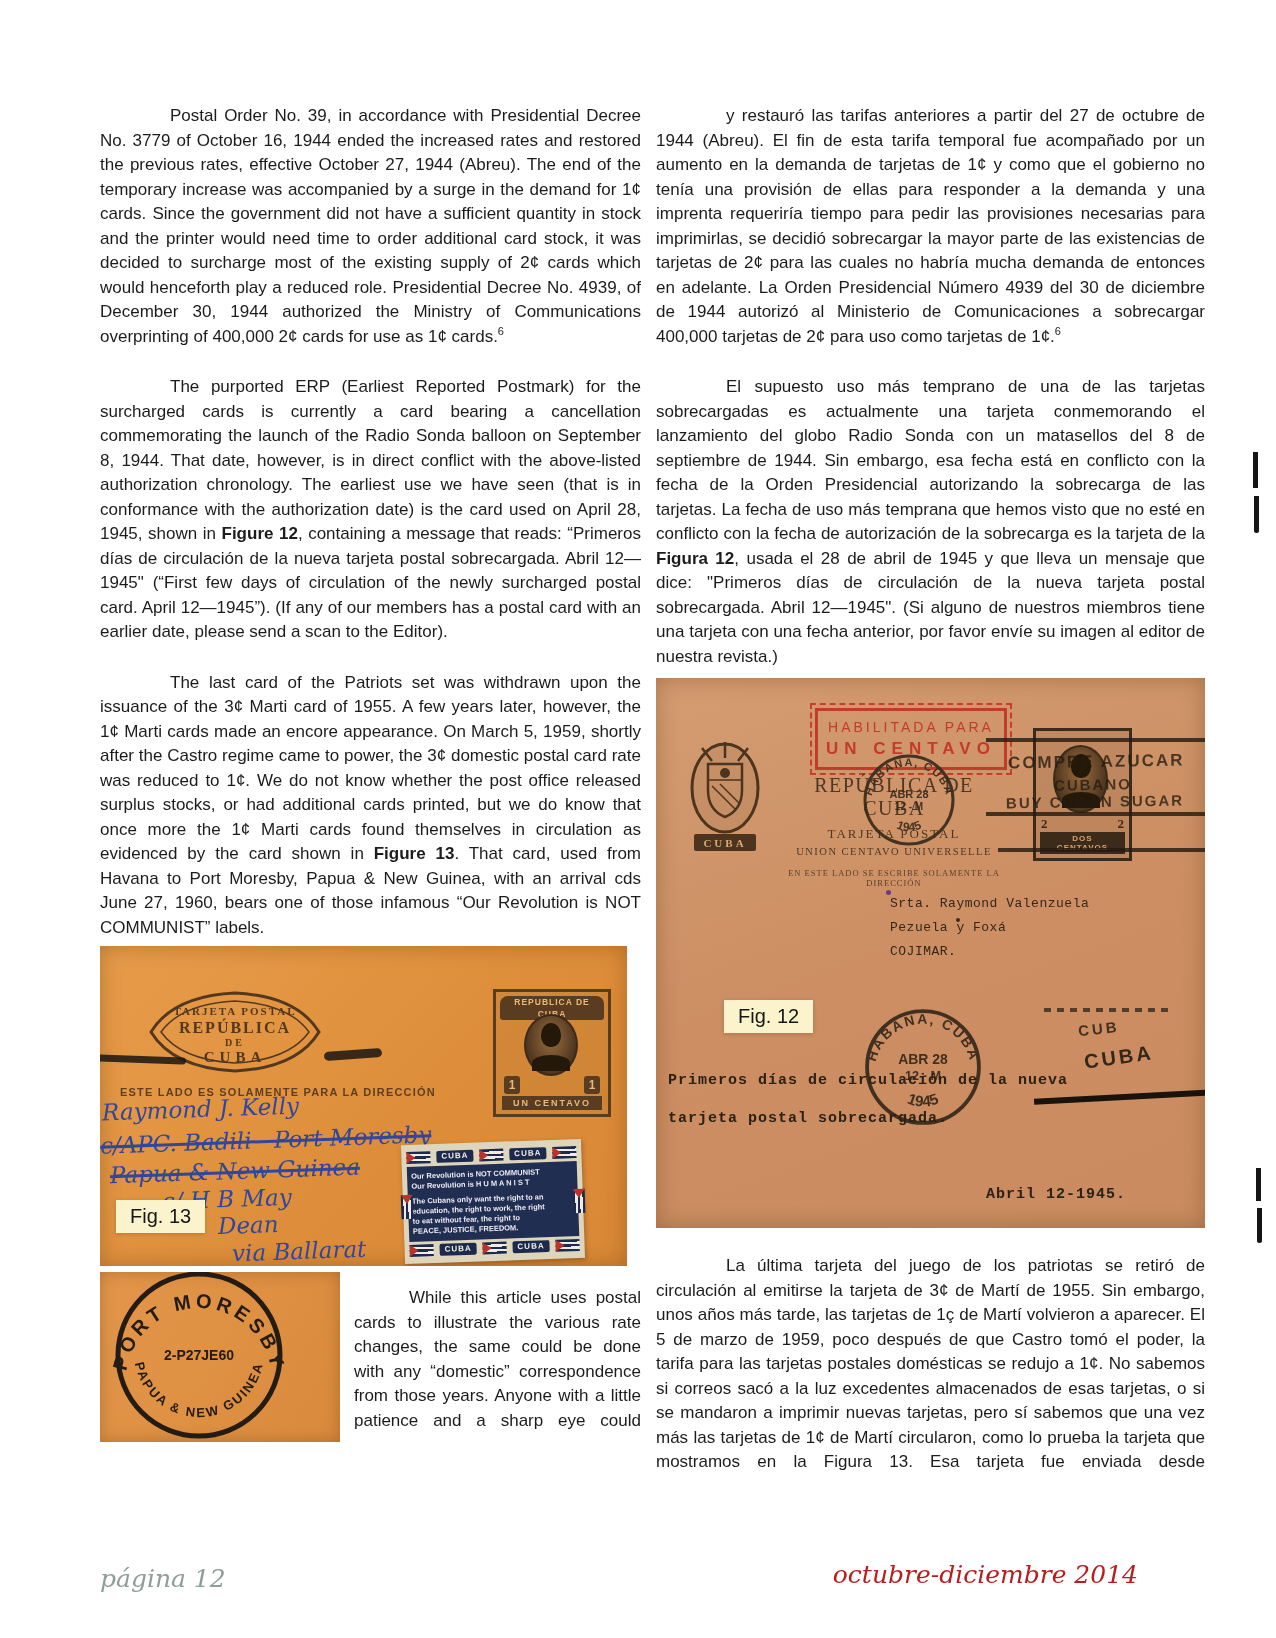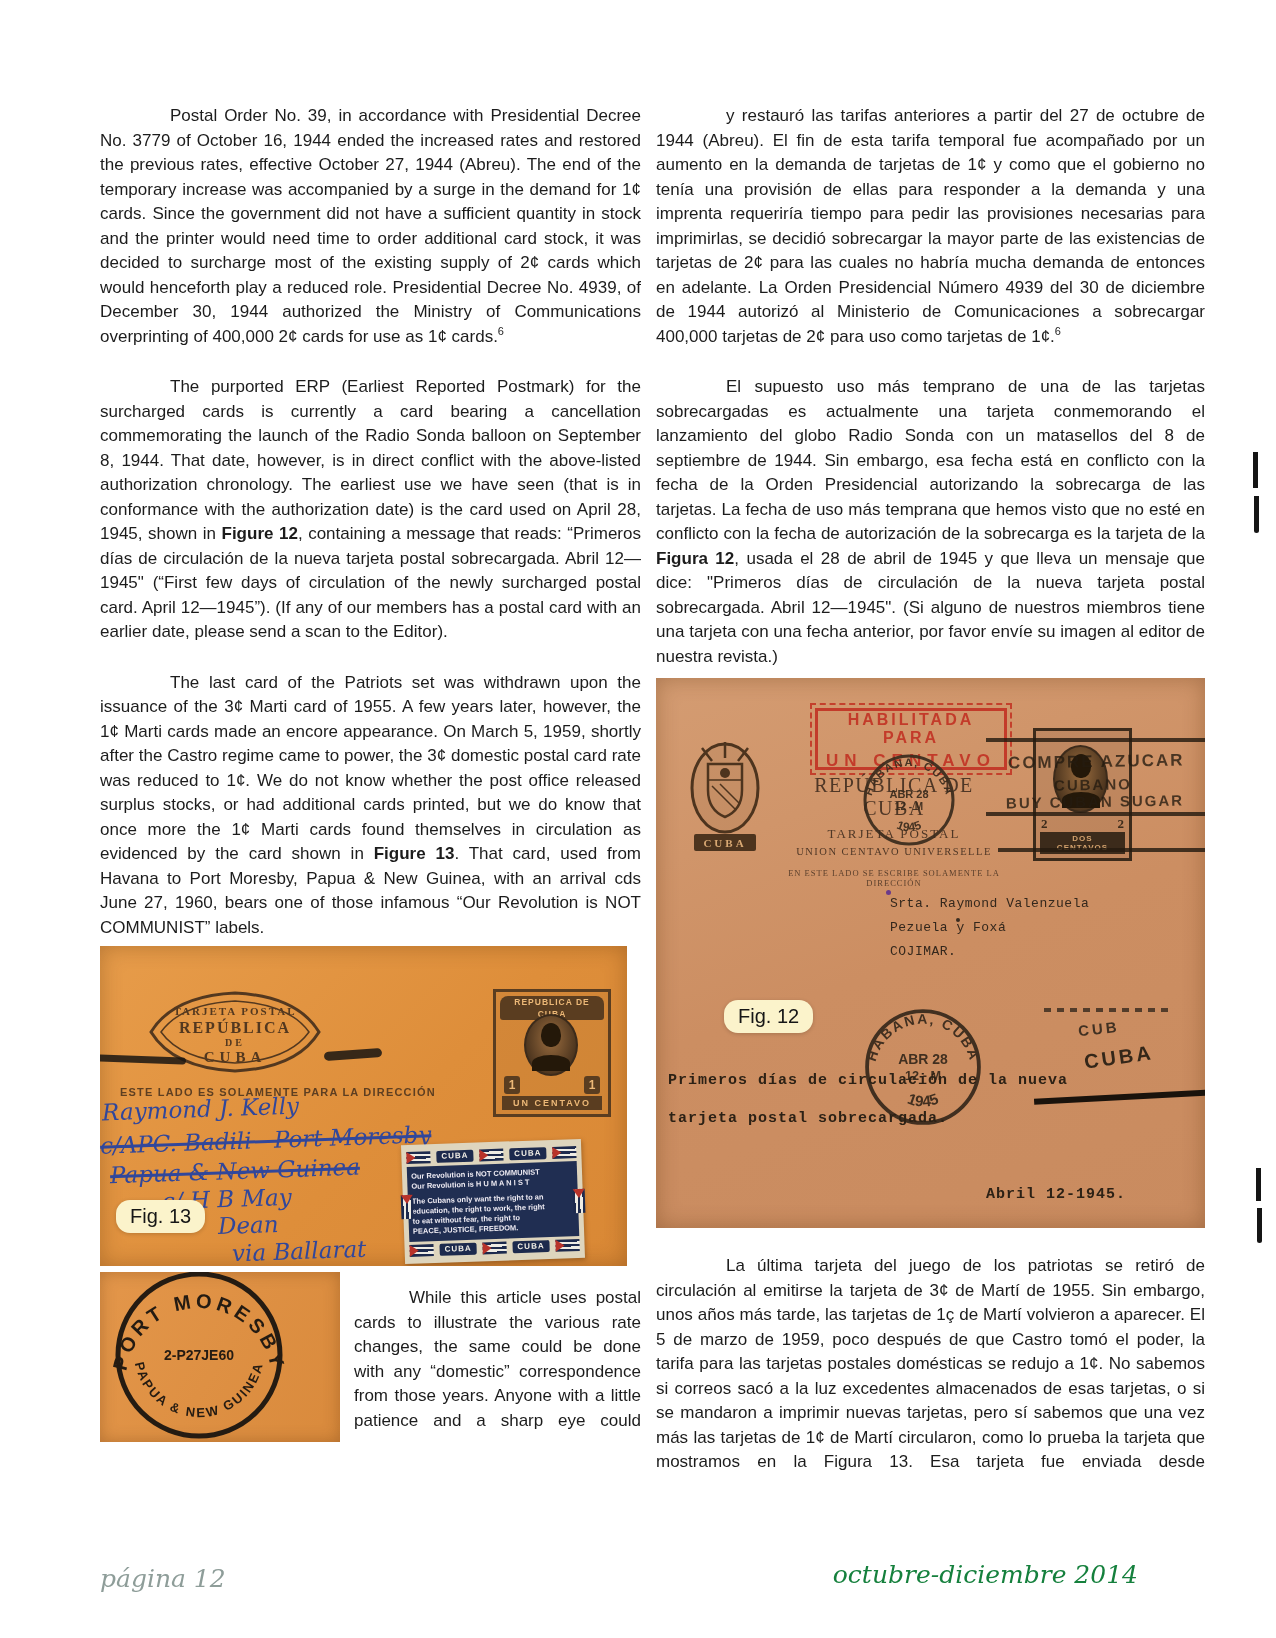--- a/index.html
+++ b/index.html
@@ -2,44 +2,44 @@
 <html><head>
 <meta charset="utf-8">
 <style>
   html,body{margin:0;padding:0;background:#e8e8e8;}
   .page{position:relative;width:1276px;height:1638px;background:#ffffff;overflow:hidden;
         font-family:"Liberation Sans",sans-serif;}
   
   .mag-header{position:absolute;top:60px;left:0;right:0;text-align:center;
       font:italic 27px "DejaVu Serif",serif;color:#a9b5b0;letter-spacing:1px;}
   .f-left{position:absolute;left:100px;top:1564px;font:italic 25px "DejaVu Serif",serif;color:#8e9d99;}
-  .f-right{position:absolute;right:138px;top:1560px;font:italic 25px "DejaVu Serif",serif;color:#15803d;}
+  .f-right{position:absolute;right:138px;top:1560px;font:italic 25px "DejaVu Serif",serif;color:#b91c1c;}
   
   .col{position:absolute;top:104px;}
   .col-left{left:100px;width:541px;}
   .col-right{left:656px;width:549px;}
   .par{font-size:17px;line-height:24.5px;color:#1c1c1c;text-align:justify;text-indent:70px;margin:0;}
   .mt{margin-top:26px;}
   .jlast{text-align-last:justify;}
   .par b{font-weight:bold;}
   .par sup{font-size:11px;line-height:0;vertical-align:super;}
   
   .card{position:relative;overflow:hidden;box-shadow:inset 0 0 22px rgba(80,40,5,.32);}
   .card13{width:527px;height:320px;margin-top:6px;
       background:linear-gradient(135deg,#e79c4a,#de8e3a 55%,#d98835);}
   .card12{width:549px;height:550px;margin-top:9px;
       background:linear-gradient(160deg,#d49c72,#cc8e62 50%,#c98b5f);}
   .abs{position:absolute;}
   
   .figlab{position:absolute;background:#fbf3cb;color:#161616;font:20px "Liberation Sans",sans-serif;
-      padding:5px 14px;box-shadow:0 1px 4px rgba(0,0,0,.18);border-radius:14px;}
+      padding:5px 14px;box-shadow:0 1px 4px rgba(0,0,0,.18);}
   
   .c12-red{left:159px;top:30px;width:186px;height:56px;border:3px solid #c33b2a;
       outline:2px dashed #c4402c;outline-offset:3px;color:#c33b2a;text-align:center;}
-  .c12-red .r1{font-weight:bold;font-size:16px;letter-spacing:3px;}
+  .c12-red .r1{margin-top:8px;font-weight:normal;font-size:14px;letter-spacing:3px;}
   .c12-red .r2{margin-top:4px;font-weight:bold;font-size:17px;letter-spacing:6px;}
   .c12-head{left:128px;top:96px;width:220px;text-align:center;color:#4f3726;
       font-family:"Liberation Serif",serif;}
   .c12-head .t1{font-size:20px;letter-spacing:1.5px;text-align:center;}
   .c12-head .t2{margin-top:6px;font-size:13px;letter-spacing:2px;}
   .c12-head .t3{margin-top:4px;font-size:10.5px;letter-spacing:1.5px;}
   .c12-head .t4{margin-top:11px;font-size:8.5px;letter-spacing:1px;opacity:.9;}
   .c12-stamp{left:377px;top:50px;width:93px;height:127px;border:3px solid #3c2b1b;
       background:rgba(60,43,27,.10);}
   .portrait{position:absolute;border:2px solid #3c2b1b;border-radius:50%;

